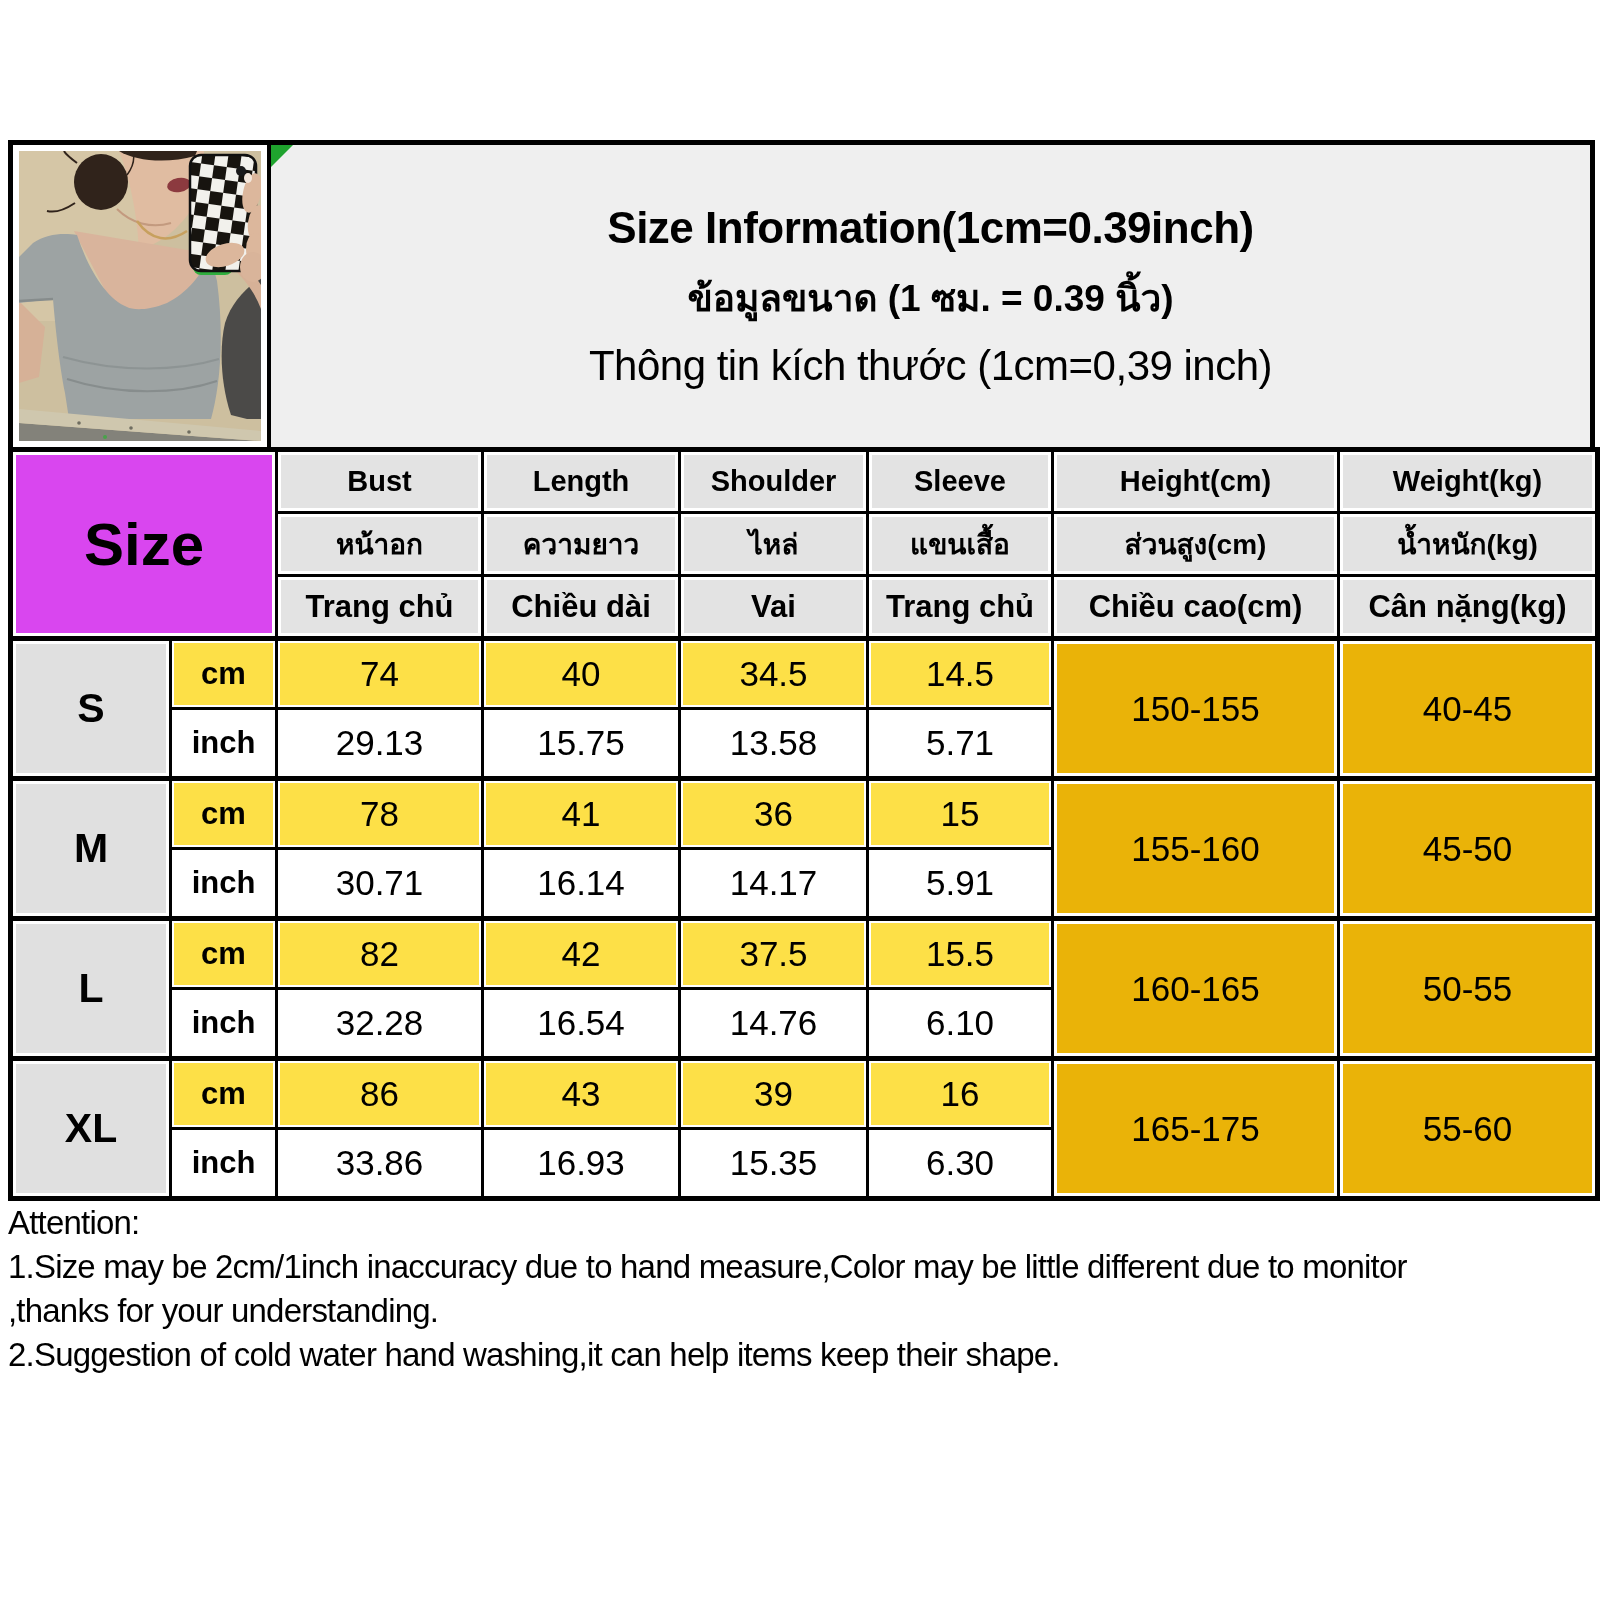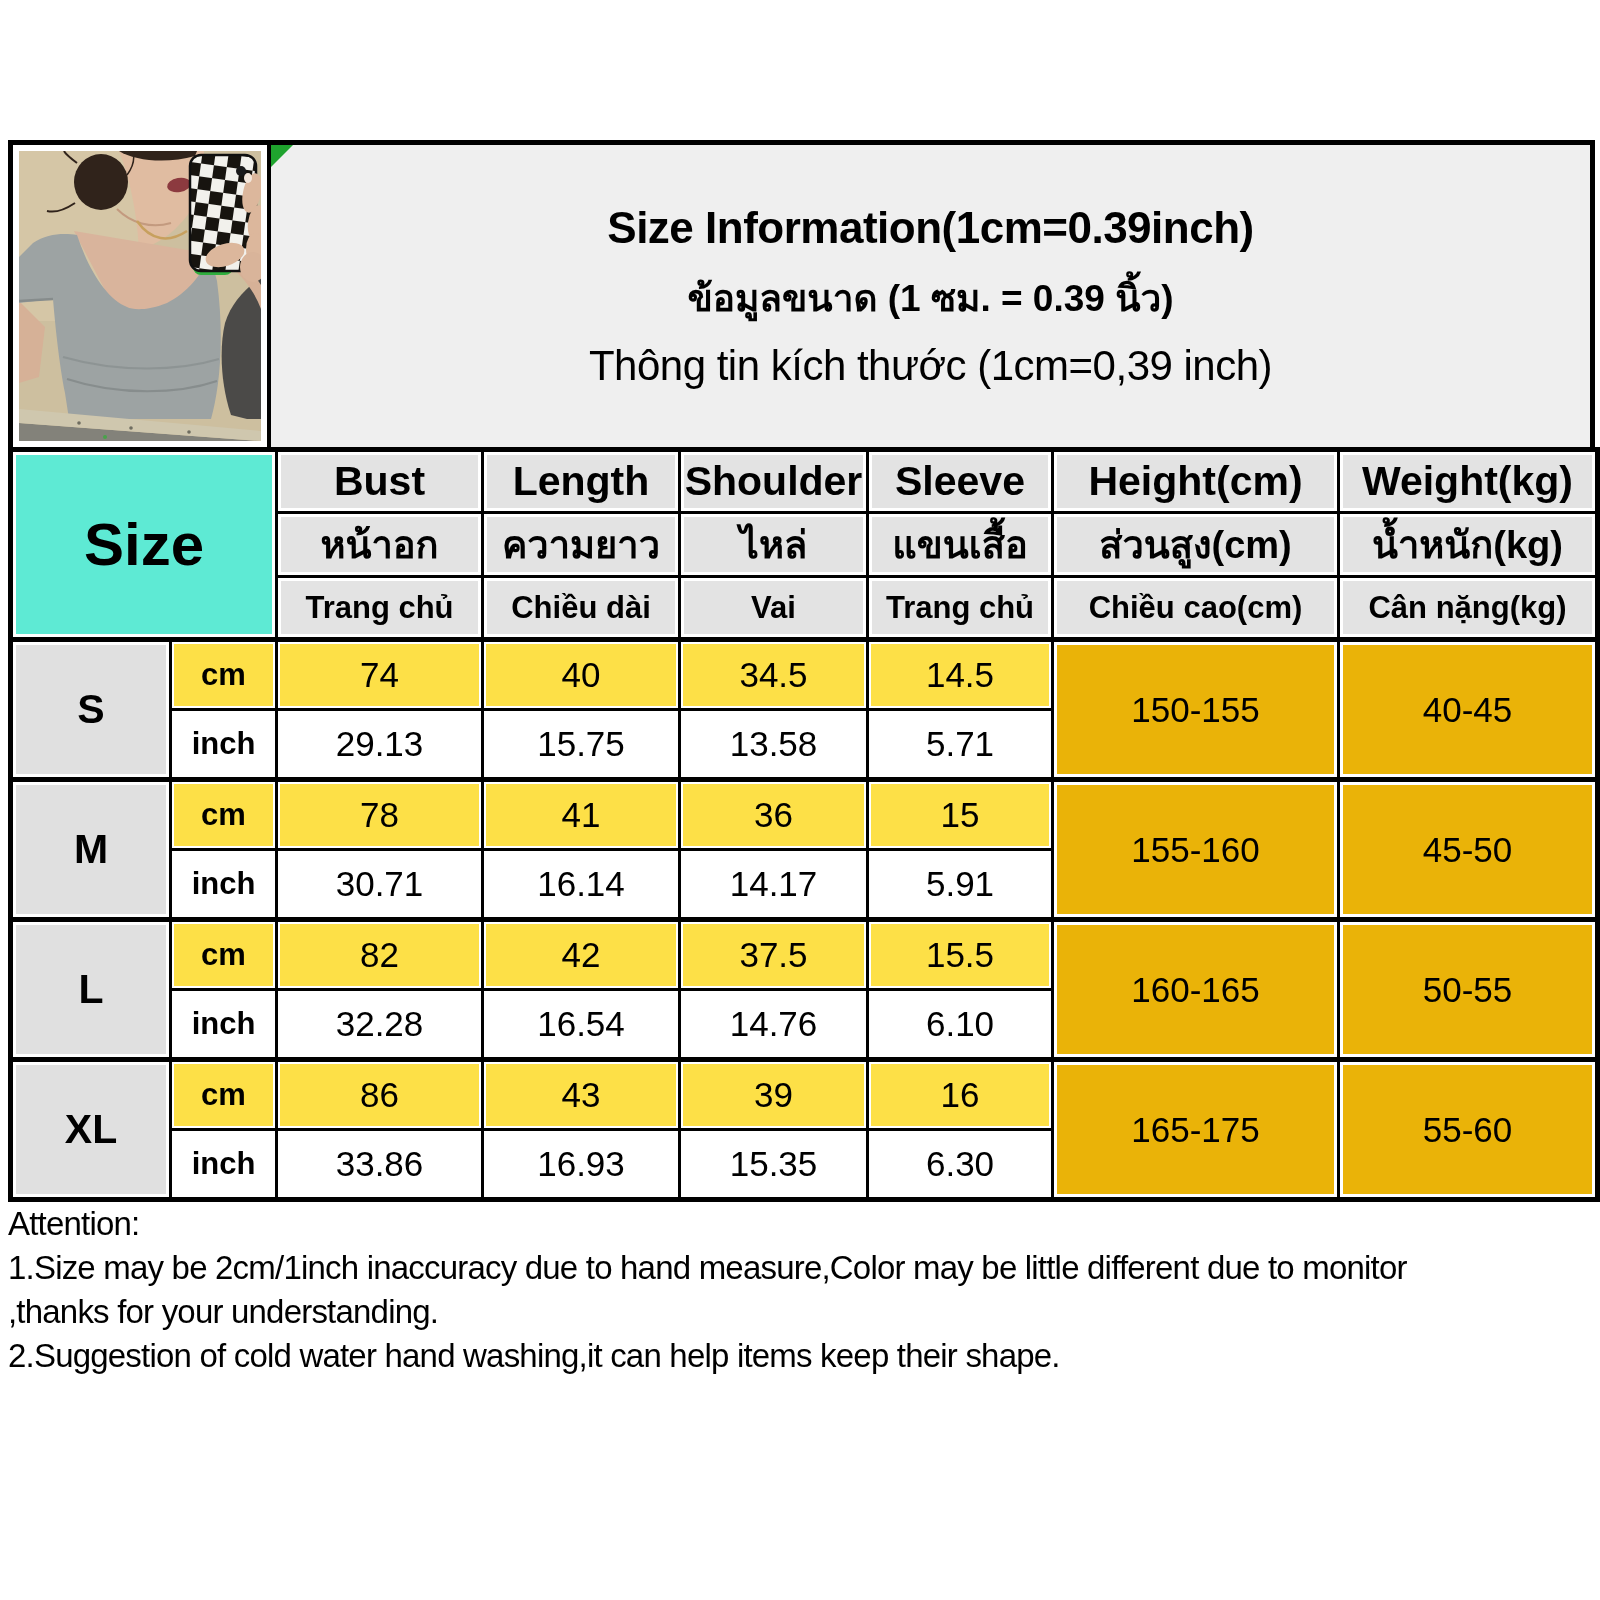--- a/index.html
+++ b/index.html
@@ -62,27 +62,27 @@
     text-align: center;
     vertical-align: middle;
     padding: 0;
     overflow: hidden;
   }
   tr.hrow { height: 63px; }
   tr.drow { height: 70px; }
   tr.size-start td { border-top-width: 5px; }
 
   .size-head {
-    background: #5eead4;
+    background: #d946ef;
     font-size: 60px; font-weight: bold;
     box-shadow: inset 0 0 0 3px #fff;
   }
   .hdr { background: #e3e3e3; font-weight: bold; box-shadow: inset 0 0 0 3px #fff; }
-  .hdr-en { font-size: 41px; }
-  .hdr-th { font-size: 38px; }
+  .hdr-en { font-size: 29px; }
+  .hdr-th { font-size: 28px; }
   .hdr-vi { font-size: 31px; }
   .size-label {
     background: #e0e0e0;
     font-size: 41px; font-weight: bold;
     box-shadow: inset 0 0 0 3px #fff;
   }
   .unit { font-weight: bold; font-size: 31px; }
   .cmbg  { background: #fde047; box-shadow: inset 0 0 0 2px #fff; }
   .inchbg{ background: #ffffff; }
   .val   { font-size: 35px; }

